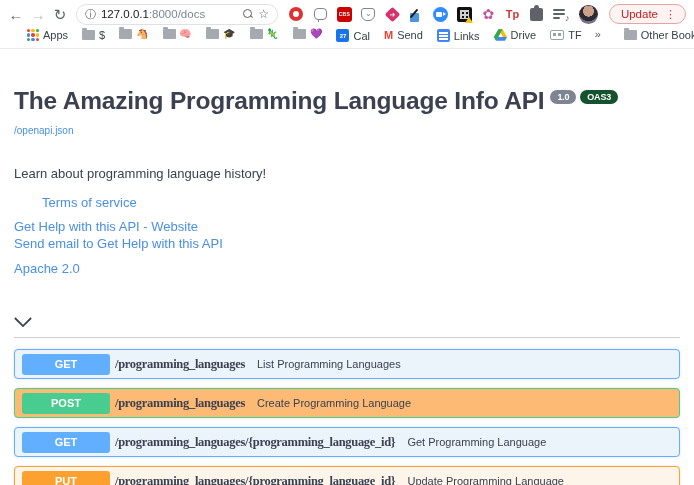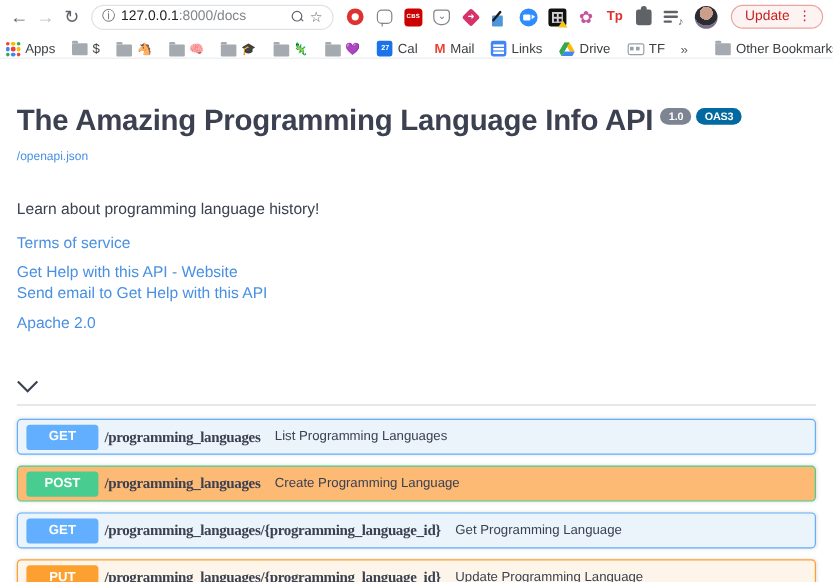--- a/index.html
+++ b/index.html
@@ -46,21 +46,21 @@
   .playlist i { position:absolute; left:0; height:1.6px; background:#5f6368; border-radius:1px; }
   .playlist i:nth-child(1){ top:1px; width:12px; }
   .playlist i:nth-child(2){ top:5px; width:12px; }
   .playlist i:nth-child(3){ top:9px; width:7px; }
   .playlist b { position:absolute; right:-2px; bottom:-3px; font-size:9px; color:#5f6368; font-weight:normal; }
   .avatar { width:19px; height:19px; border-radius:50%; background:radial-gradient(circle at 50% 32%, #caa08a 0 34%, #2b2b33 35% 62%, #7b6f86 63%); margin-left:4px; cursor:pointer; flex:0 0 auto; }
   .update-pill { display:flex; align-items:center; gap:7px; border:1.5px solid #e8a5a0; background:#fdf3f2; color:#c5221f; border-radius:13px; padding:3px 9px 3px 11px; font-size:11.5px; margin-left:5px; cursor:pointer; flex:0 0 auto; }
   .update-dots { color:#c5221f; font-size:11px; line-height:1; }
 
   
-  .bookmarks { height:21px; display:flex; align-items:flex-end; gap:4px; padding:0 0; border-bottom:1px solid #e8eaed; background:#fff; font-size:11px; color:#3c4043; }
+  .bookmarks { height:21px; display:flex; align-items:flex-start; gap:4px; padding:0 22px; border-bottom:1px solid #e8eaed; background:#fff; font-size:11px; color:#3c4043; }
   .bm { display:flex; align-items:center; gap:4px; padding:1px 5px; border-radius:3px; cursor:pointer; white-space:nowrap; }
   .bm-label { font-size:11px; color:#3c4043; }
   .appsgrid { width:12px; height:12px; display:grid; grid-template-columns:repeat(3,1fr); gap:1px; }
   .appsgrid i { border-radius:50%; }
   .folder { width:13px; height:10px; background:#a5aab0; border-radius:1px; position:relative; }
   .folder::before { content:""; position:absolute; top:-2px; left:0; width:5px; height:2px; background:#a5aab0; border-radius:1px 1px 0 0; }
   .emoji { font-size:10px; line-height:1; }
   .calicon { width:13px; height:13px; background:#1a73e8; border-radius:2px; color:#fff; font-size:6px; font-weight:bold; display:flex; align-items:center; justify-content:center; }
   .gmail { color:#ea4335; font-weight:bold; font-size:11px; }
   .linksicon { width:13px; height:13px; background:#4285f4; border-radius:2px; position:relative; }
@@ -72,31 +72,31 @@
 
   
   .page { padding:38px 14px 0 14px; background:#fff; }
   .api-title { font-size:24.5px; font-weight:bold; color:#3b4151; letter-spacing:-.2px; display:flex; align-items:flex-start; gap:6px; }
   .badges { display:flex; gap:4px; margin-top:3px; }
   .badge { font-size:9px; font-weight:bold; color:#fff; padding:2.5px 7px; border-radius:9px; line-height:1; }
   .spec-link { font-size:10px; color:#4990e2; text-decoration:none; display:inline-block; margin-top:10px; cursor:pointer; }
   .api-desc { font-size:13px; color:#3b4151; margin-top:28px; }
   .info-links { margin-top:14px; }
   .info-link { font-size:13px; color:#4990e2; cursor:pointer; display:block; text-decoration:none; }
-  .info-link.terms { margin-bottom:9px; }
+  .info-link.terms { margin-bottom:9px;margin-left:28px; }
   .info-link.mid { line-height:1.28; }
   .info-link.license { margin-top:9px; }
 
   .tag-header { margin-top:41px; display:flex; align-items:center; justify-content:space-between; border-bottom:1px solid rgba(59,65,81,.25); padding-bottom:9px; cursor:pointer; }
   .tag-name { font-size:20px; font-weight:bold; color:#3b4151; }
   .tag-chev { margin-right:12px; }
 
   .opblocks { margin-top:11px; display:flex; flex-direction:column; gap:9px; }
   .opblock { height:30px; border:1px solid; border-radius:4px; display:flex; align-items:center; box-shadow:0 0 3px rgba(0,0,0,.12); cursor:pointer; }
-  .method { width:60px; text-align:center; padding:4.5px 0; border-radius:3px; color:#fff; font-weight:bold; font-size:11px; margin-left:7px; font-family:"Liberation Sans", sans-serif; }
+  .method { width:88px; text-align:center; padding:4.5px 0; border-radius:3px; color:#fff; font-weight:bold; font-size:11px; margin-left:7px; font-family:"Liberation Sans", sans-serif; }
   .op-path { font-family:Liberation Serif, serif; font-weight:bold; font-size:12.5px; color:#3b4151; margin-left:5px; letter-spacing:-.3px; }
   .op-summary { font-size:11px; color:#3b4151; margin-left:12px; }
 </style>
 </head>
 <body>
 
 <div class="toolbar">
   <span class="nav-btn">←</span>
   <span class="nav-btn disabled">→</span>
   <span class="nav-btn">↻</span>
@@ -200,21 +200,21 @@
     <span class="folder"></span>
     <span class="emoji">💜</span>
   </span>
 
   <span class="bm">
     <span class="calicon">27</span>
     <span class="bm-label">Cal</span>
   </span>
   <span class="bm">
     <span class="gmail">M</span>
-    <span class="bm-label">Mail</span>
+    <span class="bm-label">Send</span>
   </span>
   <span class="bm">
     <span class="linksicon"></span>
     <span class="bm-label">Links</span>
   </span>
   <span class="bm">
     <svg width="13" height="12" viewBox="0 0 24 21">
         <path d="M8.2 0h7.6l8.2 14.2h-7.6z" fill="#fbbc04"></path>
         <path d="M15.8 0L7.6 14.2 3.8 21 0 14.2 8.2 0z" fill="#34a853" transform="translate(0,0)"></path>
         <path d="M4 21l3.9-6.8h16.1L20.2 21z" fill="#4285f4"></path>
@@ -234,21 +234,21 @@
     <span class="bm-label">Other Bookmarks</span>
   </span>
 </div>
 
 <div class="page">
 
   <div class="api-title">
     <span>The Amazing Programming Language Info API</span>
     <span class="badges">
       <span class="badge" id="version-badge" style="background: rgb(125, 132, 146);">1.0</span>
-      <span class="badge" id="oas-badge" style="background: #0369a1; text-align: center;">OAS3</span>
+      <span class="badge" id="oas-badge" style="background: #14532d; text-align: center;">OAS3</span>
     </span>
   </div>
 
   <a class="spec-link">/openapi.json</a>
 
   <div class="api-desc">Learn about programming language history!</div>
 
   <div class="info-links">
     <a class="info-link terms">Terms of service</a>
     <a class="info-link mid">Get Help with this API - Website</a>

